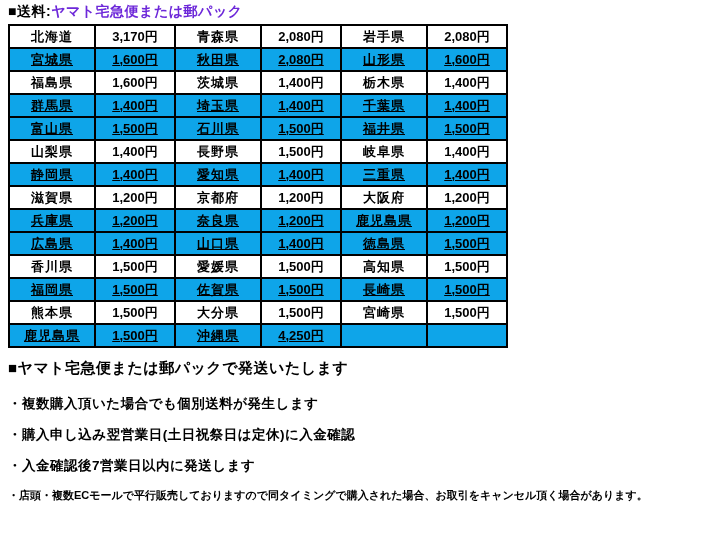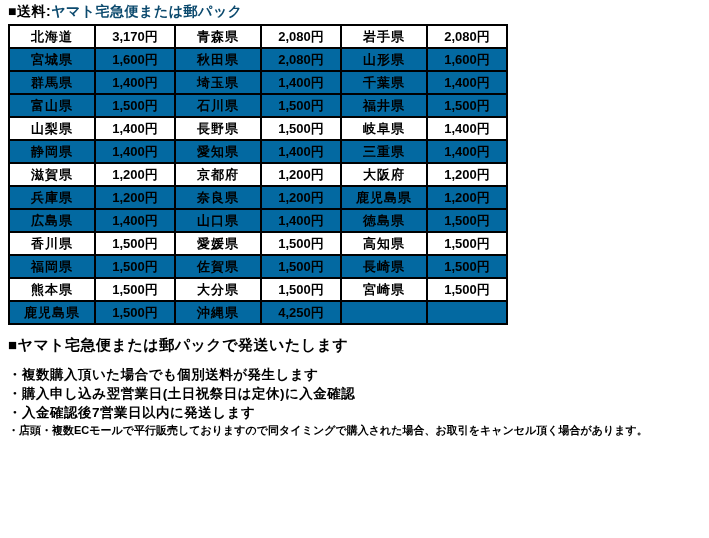--- a/index.html
+++ b/index.html
@@ -17,57 +17,58 @@
     box-sizing: border-box;
     width: 709px;
   }
   .header-line {
     font-size: 14px;
     font-weight: bold;
     letter-spacing: 0.5px;
     margin-bottom: 3px;
     white-space: nowrap;
   }
-  .red { color: #0c4a6e; }
+  .red { color: #6d28d9; }
   table.shipping {
     border-collapse: collapse;
     table-layout: fixed;
   }
   table.shipping td {
     border: 2px solid #000000;
     height: 21px;
     text-align: center;
     vertical-align: middle;
     font-size: 13px;
     font-weight: bold;
     padding: 0 2px;
     letter-spacing: 1px;
     overflow: hidden;
     white-space: nowrap;
   }
   table.shipping td.price { letter-spacing: 0; }
-  table.shipping tr.shaded td { background: #0369a1; }
+  table.shipping tr.shaded td { background: #0ea5e9; text-decoration: underline; }
   col.pref  { width: 86px; }
   col.price { width: 80px; }
   .footer {
     margin-top: 11px;
   }
   .footer-heading {
     font-size: 15px;
     font-weight: bold;
     letter-spacing: 0.5px;
-    margin-bottom: 10px;
+    margin-bottom: 16px;
     white-space: nowrap;
   }
   .note-line {
     font-size: 13.5px;
     font-weight: bold;
     line-height: 19px;
     letter-spacing: 0.5px;
     white-space: nowrap;
+    margin-top: 12px;
   }
   .note-line.small {
     font-size: 11px;
     line-height: 16px;
     letter-spacing: 0;
   }
 </style>
 </head>
 <body>
 
@@ -96,20 +97,28 @@
           <td class="price">2,080円</td>
         </tr>
         <tr class="shaded">
           <td class="pref">宮城県</td>
           <td class="price">1,600円</td>
           <td class="pref">秋田県</td>
           <td class="price">2,080円</td>
           <td class="pref">山形県</td>
           <td class="price">1,600円</td>
         </tr>
+        <tr class="">
+          <td class="pref">福島県</td>
+          <td class="price">1,600円</td>
+          <td class="pref">茨城県</td>
+          <td class="price">1,400円</td>
+          <td class="pref">栃木県</td>
+          <td class="price">1,400円</td>
+        </tr>
         <tr class="shaded">
           <td class="pref">群馬県</td>
           <td class="price">1,400円</td>
           <td class="pref">埼玉県</td>
           <td class="price">1,400円</td>
           <td class="pref">千葉県</td>
           <td class="price">1,400円</td>
         </tr>
         <tr class="shaded">
           <td class="pref">富山県</td>

